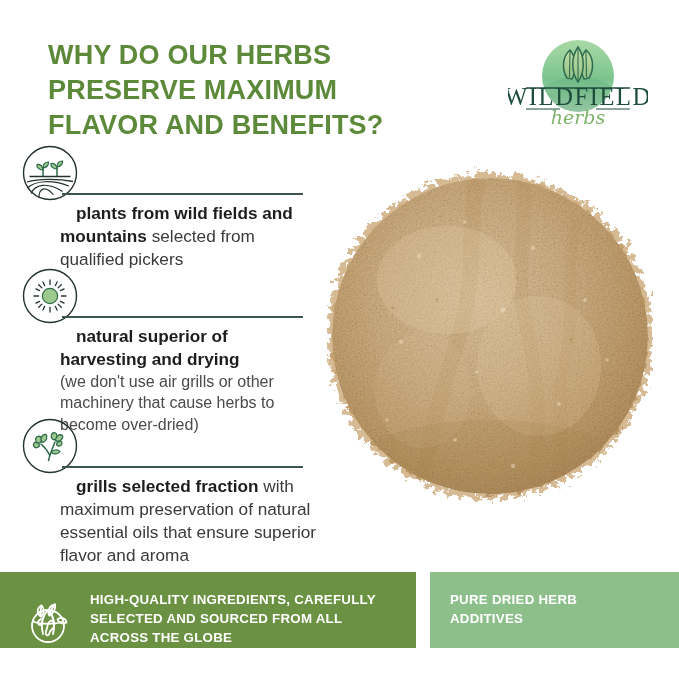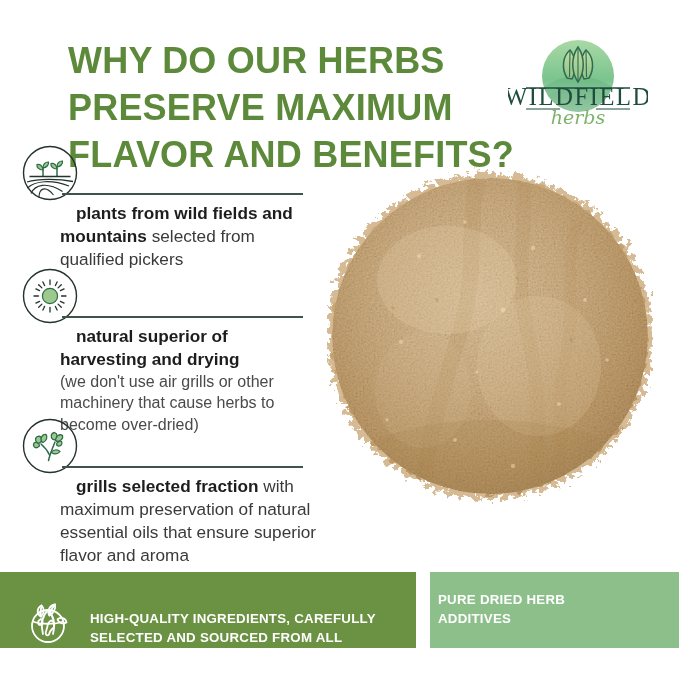--- a/index.html
+++ b/index.html
@@ -12,23 +12,23 @@
   }
   #page {
     position: relative;
     width: 679px; height: 679px;
     background: #ffffff;
   }
 
   
   #headline {
     position: absolute;
-    left: 68px; top: 38px;
+    left: 48px; top: 38px;
     width: 430px;
-    font-size: 36px;
+    font-size: 27px;
     font-weight: 700;
     line-height: 1.30;
     letter-spacing: 0.2px;
     color: #5d8a3a;
     text-transform: uppercase;
   }
   #headline .hl-line { display: block; white-space: nowrap; }
 
   
   #logo {
@@ -111,21 +111,21 @@
     font-size: 13.3px;
     font-weight: 700;
     line-height: 1.42;
     letter-spacing: 0.25px;
     text-transform: uppercase;
   }
   #banner-right {
     left: 430px; top: 572px;
     width: 249px; height: 76px;
     background: #8dbf8b;
-    padding-left: 8px;
+    padding-left: 20px;
   }
   #banner-right .btext {
     color: #ffffff;
     font-size: 13.3px;
     font-weight: 700;
     line-height: 1.42;
     letter-spacing: 0.25px;
     text-transform: uppercase;
   }
   .btext span { display: block; white-space: nowrap; }
@@ -361,20 +361,21 @@
           <path d="M25 19 C23 14.5 26 9 31 8.5 C32 13 29 18 25.5 19.5 Z"></path>
           <path d="M31 8.5 C28.5 11 26.5 15.5 25.5 19.5"></path>
 
           <path d="M34 23 C37.5 20.5 42 22.5 42.5 26.5 C39 28.5 34.5 27 33.5 23.5 Z"></path>
         </g>
       </svg>
     </div>
     <div class="btext">
       <span>HIGH-QUALITY INGREDIENTS, CAREFULLY</span>
       <span>SELECTED AND SOURCED FROM ALL</span>
+      <span>ACROSS THE GLOBE</span>
     </div>
   </div>
 
   <div class="banner" id="banner-right">
     <div class="btext">
       <span>PURE DRIED HERB</span>
       <span>ADDITIVES</span>
     </div>
   </div>
 

